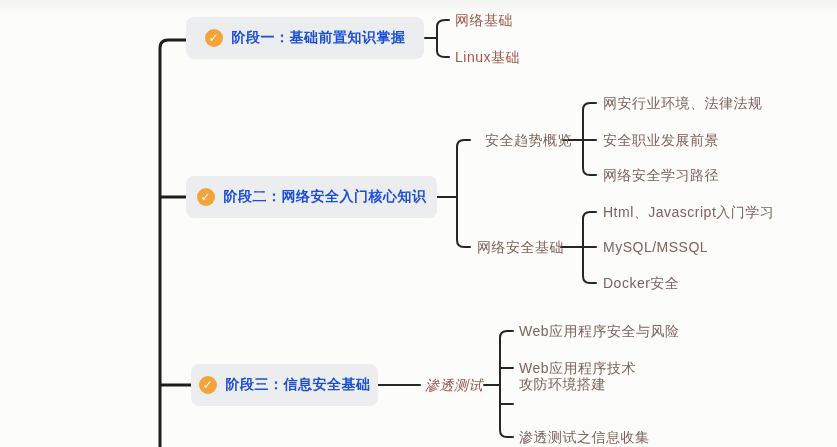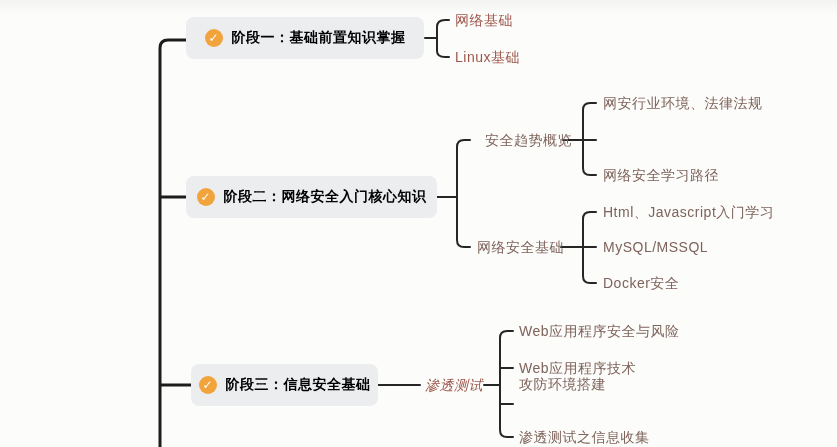--- a/index.html
+++ b/index.html
@@ -24,21 +24,21 @@
     display: flex;
     align-items: center;
     justify-content: center;
     gap: 9px;
     padding: 0 10px;
     box-sizing: border-box;
   }
   .stage-label {
     font-size: 14px;
     font-weight: bold;
-    color: #000000;
+    color: #1d4ed8;
     white-space: nowrap;
     letter-spacing: 0.5px;
   }
   .badge {
     width: 18px; height: 18px;
     border-radius: 50%;
     background: #f1a33c;
     color: #ffffff;
     font-size: 12px;
     font-weight: bold;
@@ -77,20 +77,21 @@
   <div class="leaf lv1" style="left:455px; top:11px;">网络基础</div>
   <div class="leaf lv1" style="left:455px; top:48px;">Linux基础</div>
 
   <div class="stage-node" style="left:186px; top:176px; width:251px;">
     <span class="badge">✓</span>
     <span class="stage-label">阶段二：网络安全入门核心知识</span>
   </div>
 
   <div class="leaf lv2" style="left:477px; top:131px;margin-left:8px;">安全趋势概览</div>
   <div class="leaf lv2" style="left:603px; top:94px;">网安行业环境、法律法规</div>
+  <div class="leaf lv2" style="left:603px; top:131px;">安全职业发展前景</div>
   <div class="leaf lv2" style="left:603px; top:166px;">网络安全学习路径</div>
 
   <div class="leaf lv2" style="left:477px; top:238px;">网络安全基础</div>
   <div class="leaf lv2" style="left:603px; top:203px;">Html、Javascript入门学习</div>
   <div class="leaf lv2" style="left:603px; top:238px;">MySQL/MSSQL</div>
   <div class="leaf lv2" style="left:603px; top:274px;">Docker安全</div>
 
   <div class="stage-node" style="left:191px; top:364px; width:187px;">
     <span class="badge">✓</span>
     <span class="stage-label">阶段三：信息安全基础</span>

